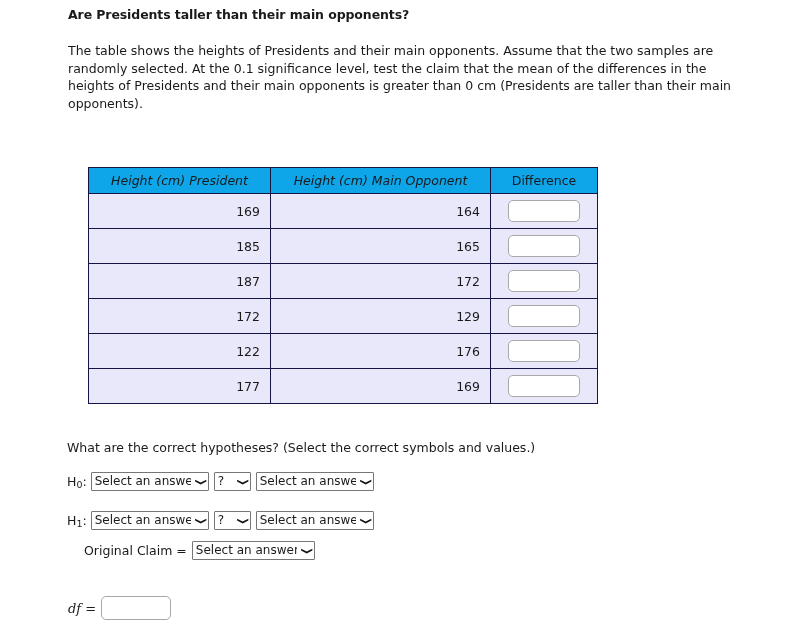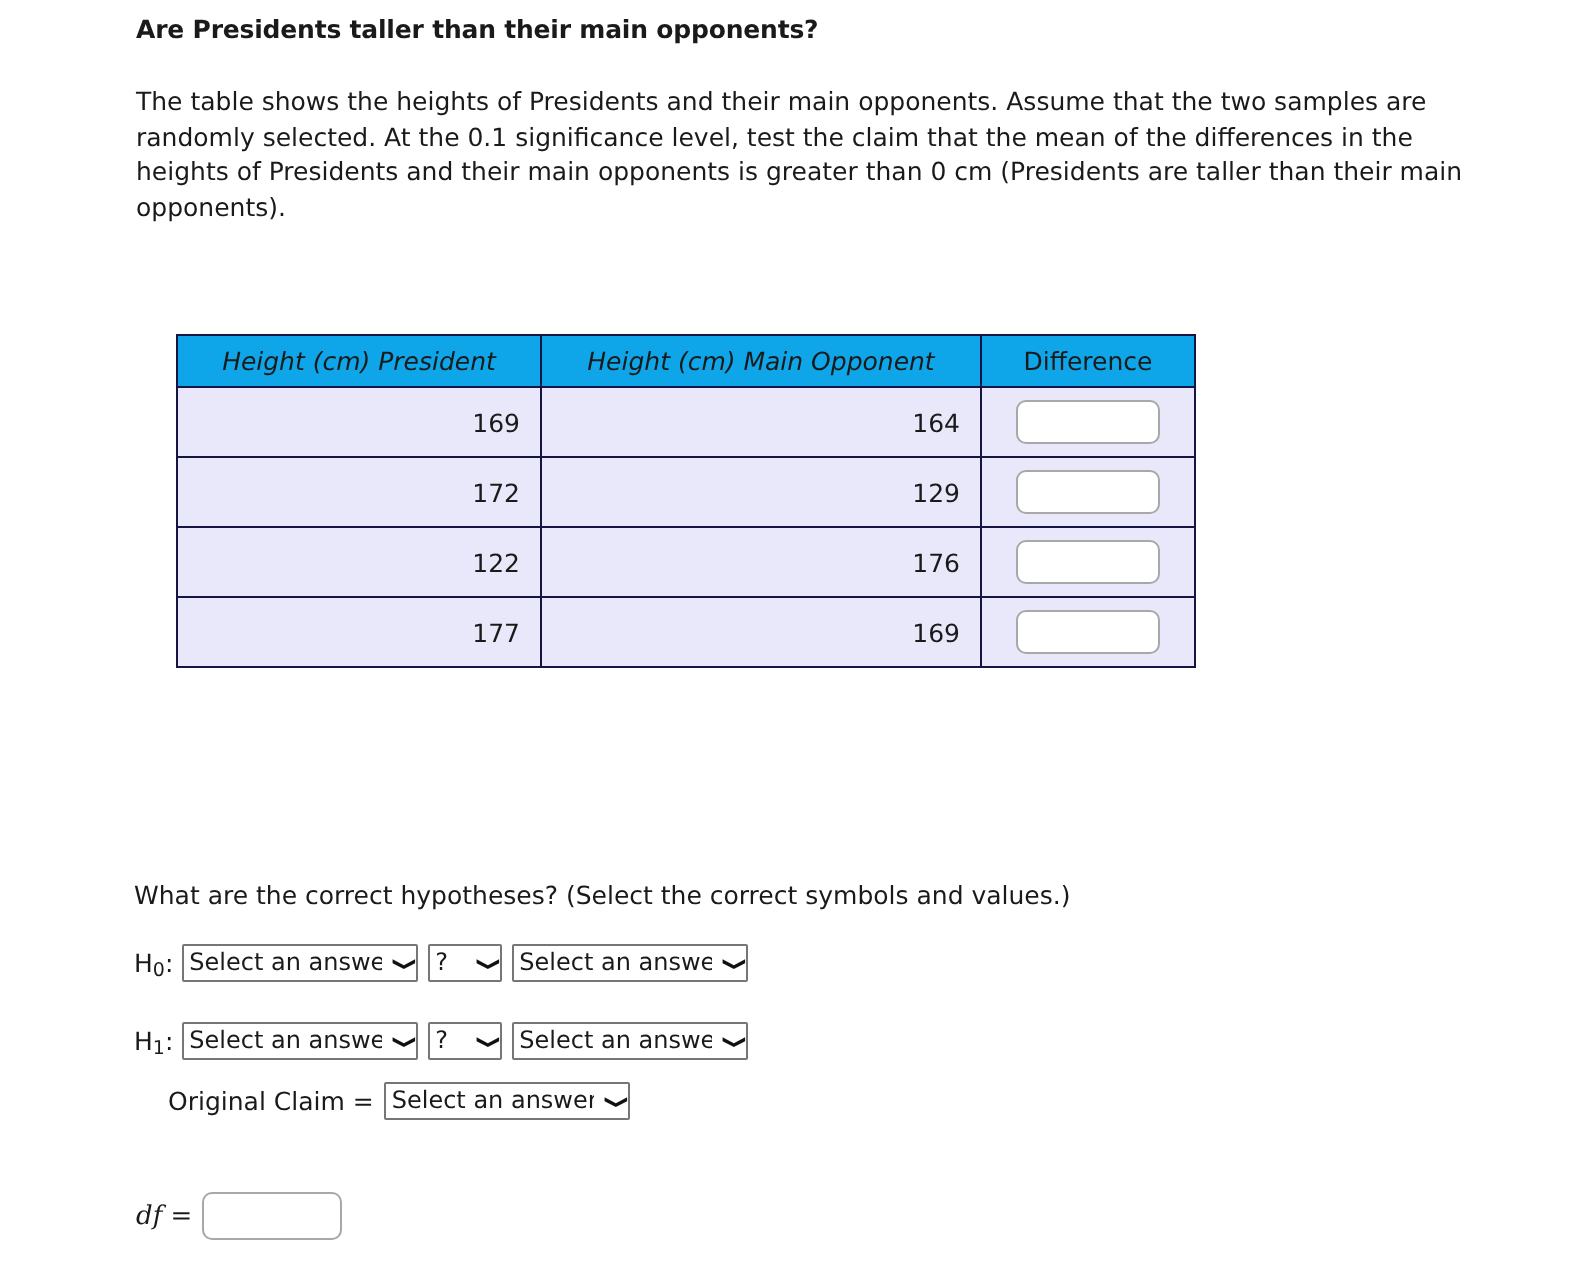--- a/index.html
+++ b/index.html
@@ -230,20 +230,34 @@
     </thead>
     <tbody>
       <tr>
         <td class="num">169</td>
         <td class="num">164</td>
         <td class="diffcell">
           <input class="diff-input" type="text" value="" style="">
         </td>
       </tr>
       <tr>
+        <td class="num">185</td>
+        <td class="num">165</td>
+        <td class="diffcell">
+          <input class="diff-input" type="text" value="" style="">
+        </td>
+      </tr>
+      <tr>
+        <td class="num">187</td>
+        <td class="num">172</td>
+        <td class="diffcell">
+          <input class="diff-input" type="text" value="" style="">
+        </td>
+      </tr>
+      <tr>
         <td class="num">172</td>
         <td class="num">129</td>
         <td class="diffcell">
           <input class="diff-input" type="text" value="" style="">
         </td>
       </tr>
       <tr>
         <td class="num">122</td>
         <td class="num">176</td>
         <td class="diffcell">

